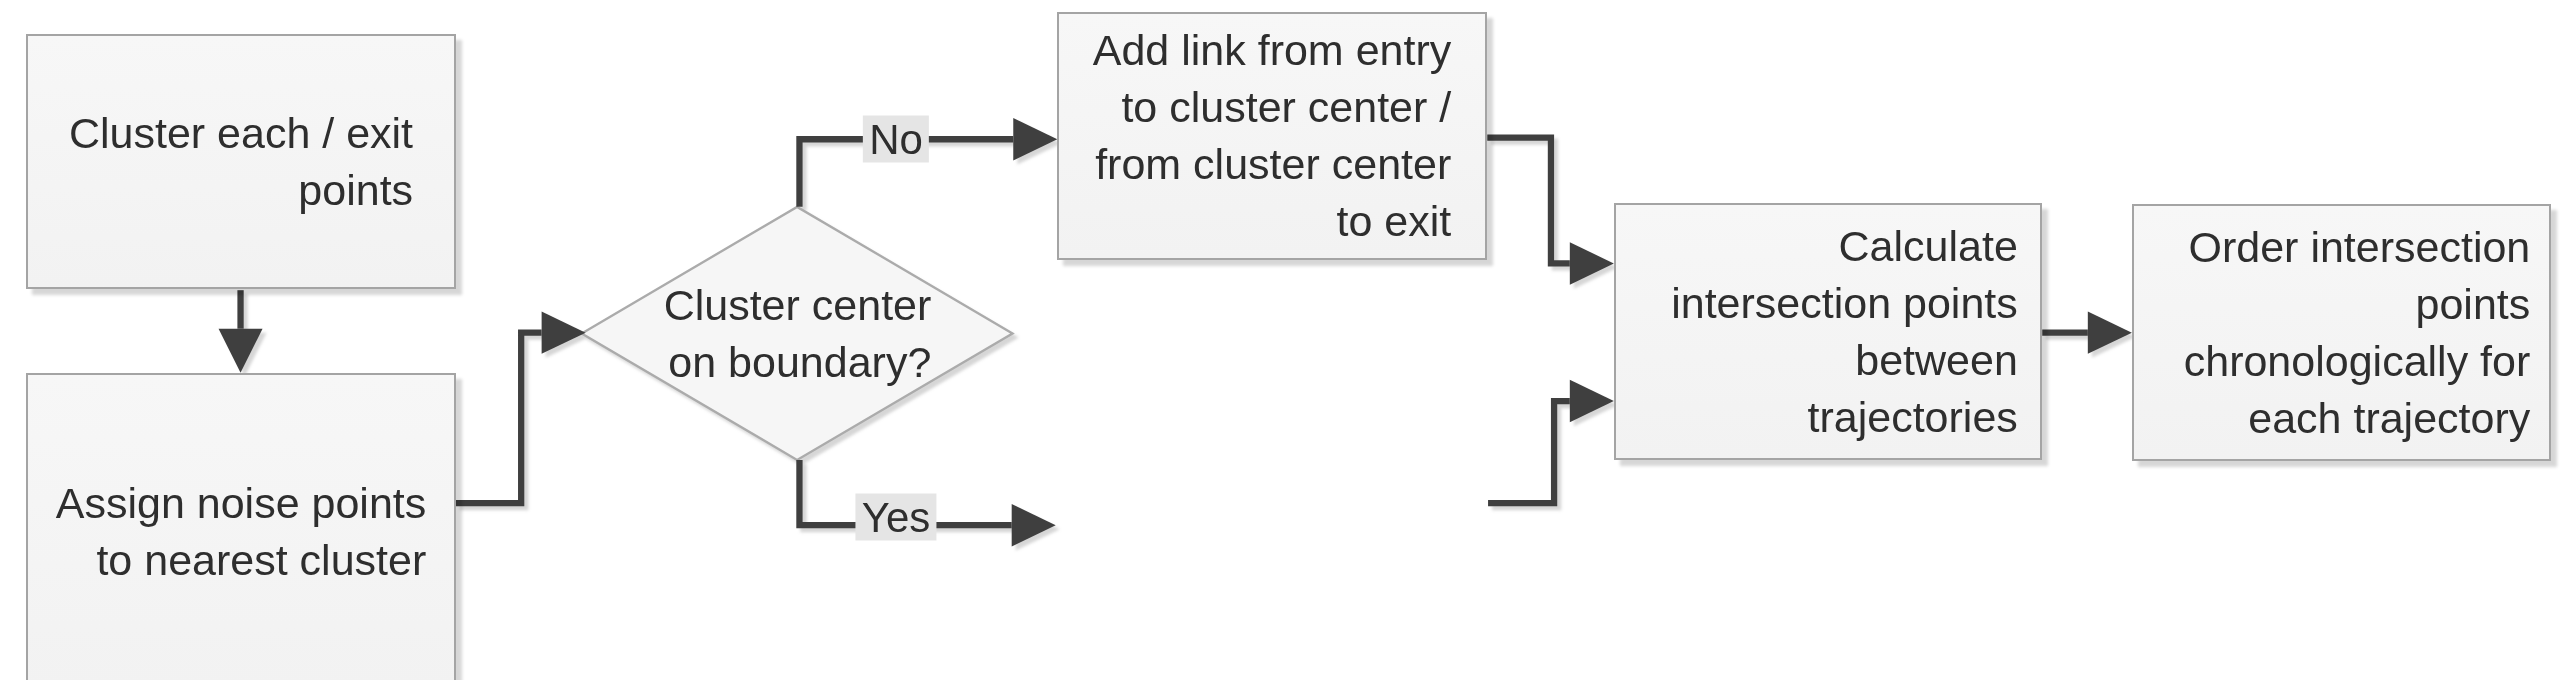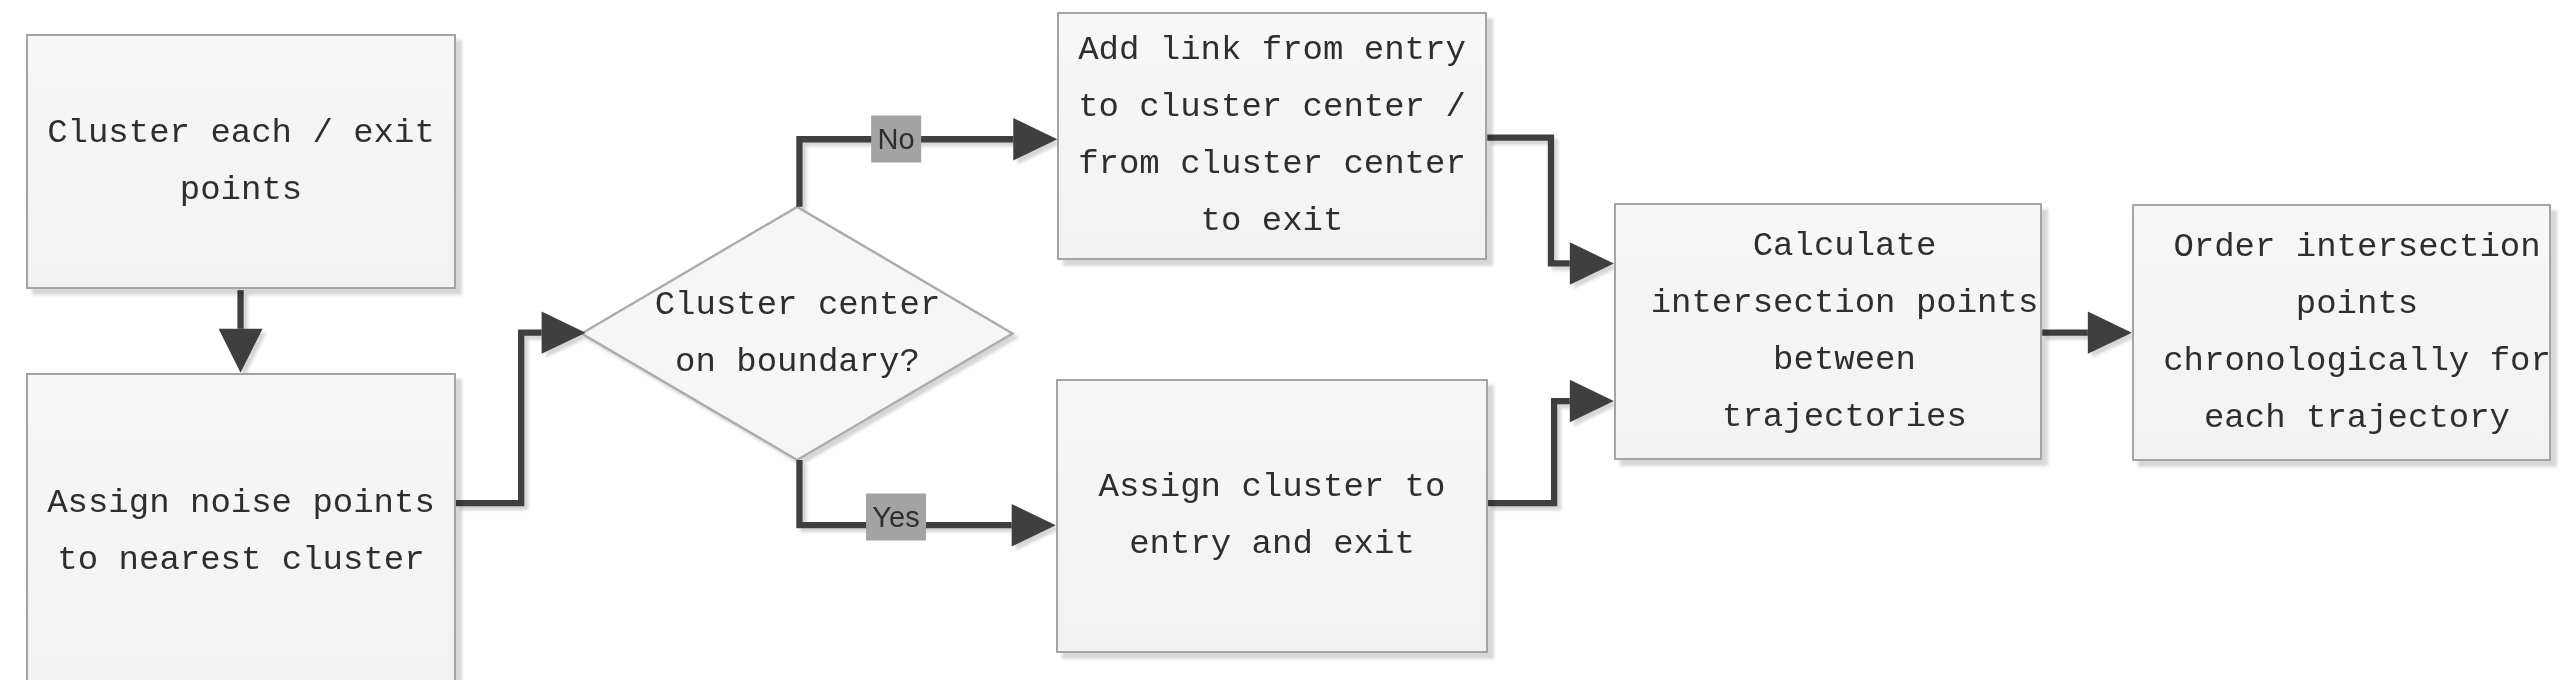--- a/index.html
+++ b/index.html
@@ -44,39 +44,38 @@
     border: 2.4px solid #a4a4a4;
     background: linear-gradient(180deg, #f7f7f7 0%, #f2f2f2 100%);
     box-shadow: 5.5px 5.5px 3.1px rgba(0,0,0,0.16);
     display: flex;
     align-items: center;
     justify-content: center;
   }
   .label {
     display: block;
     white-space: pre;
-    text-align: center;
-    font-size: 34px;
+    text-align: right;
+    font-size: 43px;
     line-height: 57px;
     color: #2e2e2e;
-    font-family: Liberation Mono, monospace;
   }
   .diamond-label-wrap {
     position: absolute;
     display: flex;
     align-items: center;
     justify-content: center;
     pointer-events: none;
   }
   .edge-label {
     position: absolute;
     transform: translate(-50%, -50%);
-    background: #a3a3a3;
+    background: #e5e5e5;
     padding: 0 6.3px;
-    font-size: 29px;
+    font-size: 42px;
     line-height: 47px;
     color: #2e2e2e;
   }
 </style>
 </head>
 <body>
 
 <div class="canvas">
 
   <svg class="connector-layer" viewBox="0 0 3277 866" xmlns="http://www.w3.org/2000/svg">
@@ -129,24 +128,20 @@
 to nearest cluster</span>
   </div>
 
   <div class="node" style="left:1057px; top:11.8px; width:430px; height:248px;">
     <span class="label">Add link from entry
 to cluster center /
 from cluster center
 to exit</span>
   </div>
 
-  <div class="node" style="left:1056px; top:379px; width:432px; height:274px;">
-    <span class="label">Assign cluster to
-entry and exit</span>
-  </div>
 
   <div class="node" style="left:1614px; top:203px; width:428px; height:257px;padding-left:33px;">
     <span class="label">Calculate
 intersection points
 between
 trajectories</span>
   </div>
 
   <div class="node" style="left:2132px; top:204px; width:419px; height:257px;padding-left:31px;">
     <span class="label">Order intersection

